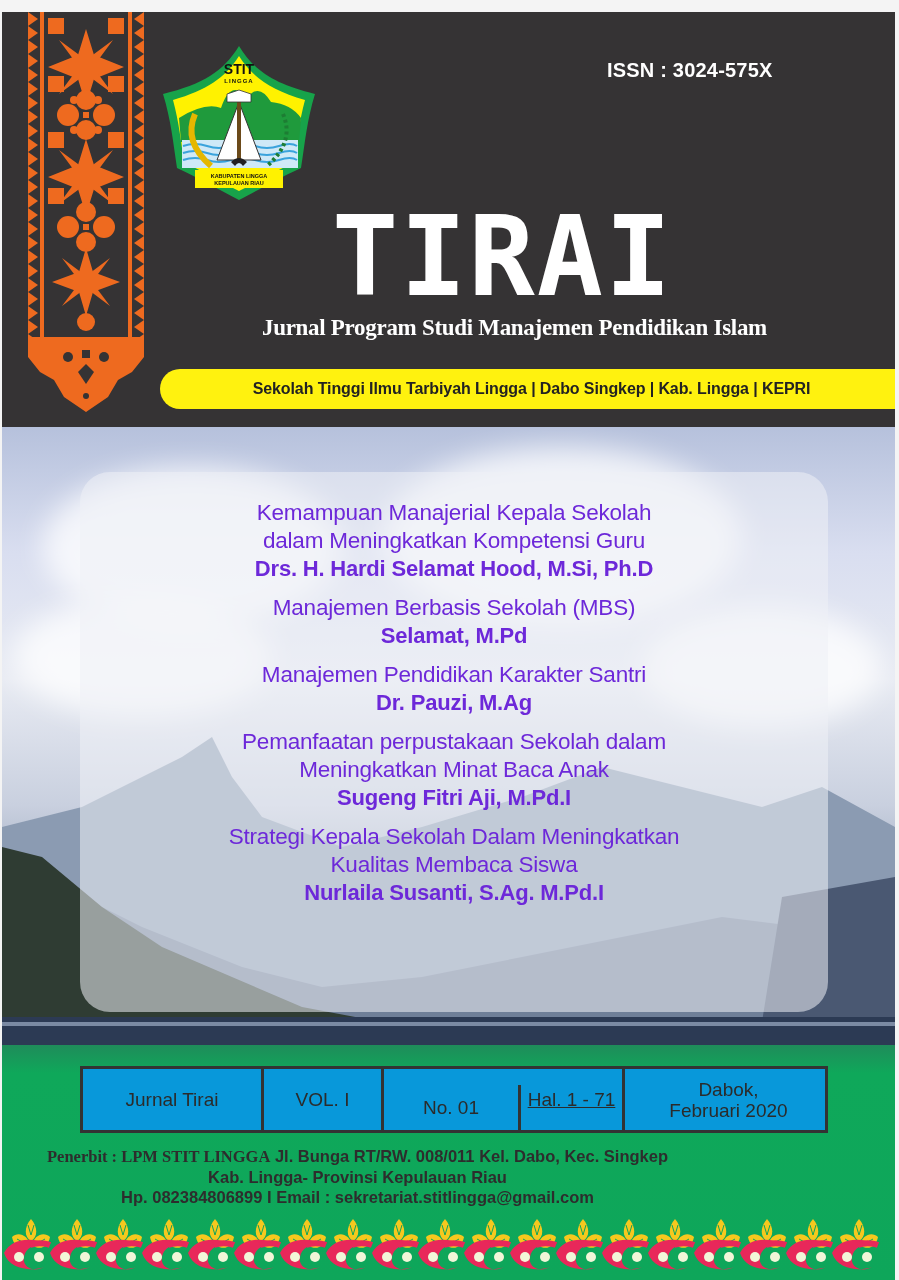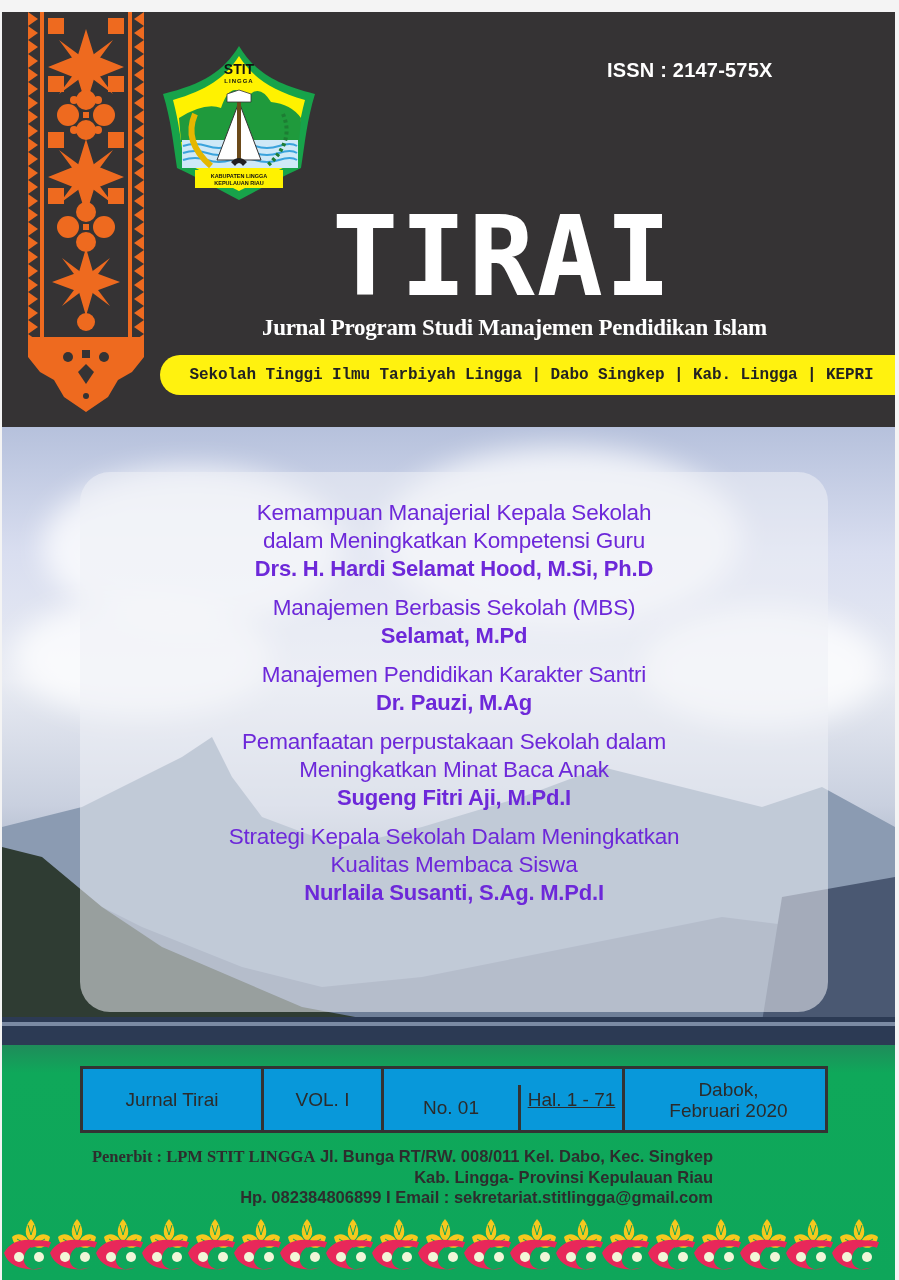--- a/index.html
+++ b/index.html
@@ -15,21 +15,21 @@
   .ribbon { position: absolute; left: 26px; top: 0; width: 116px; height: 400px; }
 
   .logo { position: absolute; left: 153px; top: 30px; width: 168px; height: 162px; }
 
   .issn { position: absolute; left: 605px; top: 47px; color: #fff; font-weight: bold; font-size: 20px; letter-spacing: 0.2px; }
 
   .title { position: absolute; left: 330px; top: 190px; color: #fff; font-family: "DejaVu Sans Mono", monospace; font-weight: bold; font-size: 110px; letter-spacing: 2px; line-height: 1; }
 
   .subtitle { position: absolute; left: 260px; top: 303px; color: #fff; font-family: "Liberation Serif", serif; font-weight: bold; font-size: 23px; letter-spacing: -0.3px; }
 
-  .tagline { position: absolute; left: 158px; top: 343px; width: 735px; height: 40px; background: #fff20f; border-radius: 22px 0 0 22px; display: flex; align-items: center; justify-content: center; padding-left: 8px; font-family: Liberation Mono, monospace; }
+  .tagline { position: absolute; left: 158px; top: 357px; width: 735px; height: 40px; background: #fff20f; border-radius: 22px 0 0 22px; display: flex; align-items: center; justify-content: center; padding-left: 8px; }
   .tagline span { font-weight: bold; font-size: 16px; color: #222; letter-spacing: -0.1px; }
 
   
   .photo { position: absolute; left: 0; top: 415px; width: 893px; height: 630px;
     background:
       linear-gradient(to bottom, rgba(0,0,0,0) 0%, rgba(0,0,0,0) 100%);
     overflow: hidden; }
   .sky { position: absolute; inset: 0; background: linear-gradient(to bottom, #b6c1dc 0%, #d9def0 20%, #e8ebf3 40%, #c9d0df 60%, #9aa8be 75%, #4f5f78 88%, #2a3a52 100%); }
   .cloud { position: absolute; border-radius: 50%; background: rgba(255,255,255,0.75); filter: blur(14px); }
   .mountains { position: absolute; left: 0; bottom: 0; width: 893px; height: 380px; }
@@ -41,21 +41,21 @@
   .article .t { font-size: 22.5px; line-height: 28px; letter-spacing: -0.2px; }
   .article .a { font-size: 22px; line-height: 28px; font-weight: bold; letter-spacing: -0.2px; }
 
   
   .footer { position: absolute; left: 0; top: 1033px; width: 893px; height: 235px; background: linear-gradient(to bottom, #1f8c5a 0%, #0fa85a 12%, #0ea65a 100%); }
 
   .info-table { position: absolute; left: 78px; top: 1054px; height: 67px; display: flex; border: 3px solid #333; background: #0898da; }
   .info-cell { display: flex; align-items: center; justify-content: center; text-align: center; color: #2b2b2b; font-size: 19px; line-height: 21px; border-right: 3px solid #333; }
   .info-cell:last-child { border-right: none; }
 
-  .publisher { position: absolute; left: 0; top: 1134px; width: 711px; text-align: right; color: #2d2d2d; font-weight: bold; font-size: 16.5px; line-height: 20px; }
+  .publisher { position: absolute; left: 0; top: 1134px; width: 711px; text-align: center; color: #2d2d2d; font-weight: bold; font-size: 16.5px; line-height: 20px; }
   .publisher .serif { font-family: "Liberation Serif", serif; }
 
   .border-orn { position: absolute; left: 0; top: 1195px; width: 893px; height: 73px; }
 </style>
 </head>
 <body>
 
 <div class="cover">
 
   <div class="header">
@@ -143,21 +143,21 @@
       <path d="M40 72 Q28 100 56 124" stroke="#e5b700" stroke-width="6" fill="none"></path>
       <path d="M128 72 Q140 100 112 124" stroke="#1d7d33" stroke-width="4" fill="none" stroke-dasharray="3 3"></path>
       <path d="M76 120 Q84 112 92 120 L88 124 Q84 118 80 124 Z" fill="#222"></path>
       <rect x="40" y="128" width="88" height="18" fill="#fff200"></rect>
       <text x="84" y="32" text-anchor="middle" font-family="Liberation Sans, sans-serif" font-weight="bold" font-size="14" fill="#111">STIT</text>
       <text x="84" y="41" text-anchor="middle" font-family="Liberation Sans, sans-serif" font-weight="bold" font-size="6" fill="#111" letter-spacing="1">LINGGA</text>
       <text x="84" y="136" text-anchor="middle" font-family="Liberation Sans, sans-serif" font-weight="bold" font-size="5.5" fill="#111">KABUPATEN LINGGA</text>
       <text x="84" y="143" text-anchor="middle" font-family="Liberation Sans, sans-serif" font-weight="bold" font-size="5.5" fill="#111">KEPULAUAN RIAU</text>
     </svg>
 
-    <div class="issn">ISSN : 2147-575X</div>
+    <div class="issn">ISSN : 3024-575X</div>
     <div class="title">TIRAI</div>
     <div class="subtitle">Jurnal Program Studi Manajemen Pendidikan Islam</div>
     <div class="tagline">
       <span>Sekolah Tinggi Ilmu Tarbiyah Lingga | Dabo Singkep | Kab. Lingga | KEPRI</span>
     </div>
   </div>
 
   <div class="photo">
     <div class="sky"></div>
     <div class="cloud" style="left:40px;top:40px;width:300px;height:160px;"></div>

